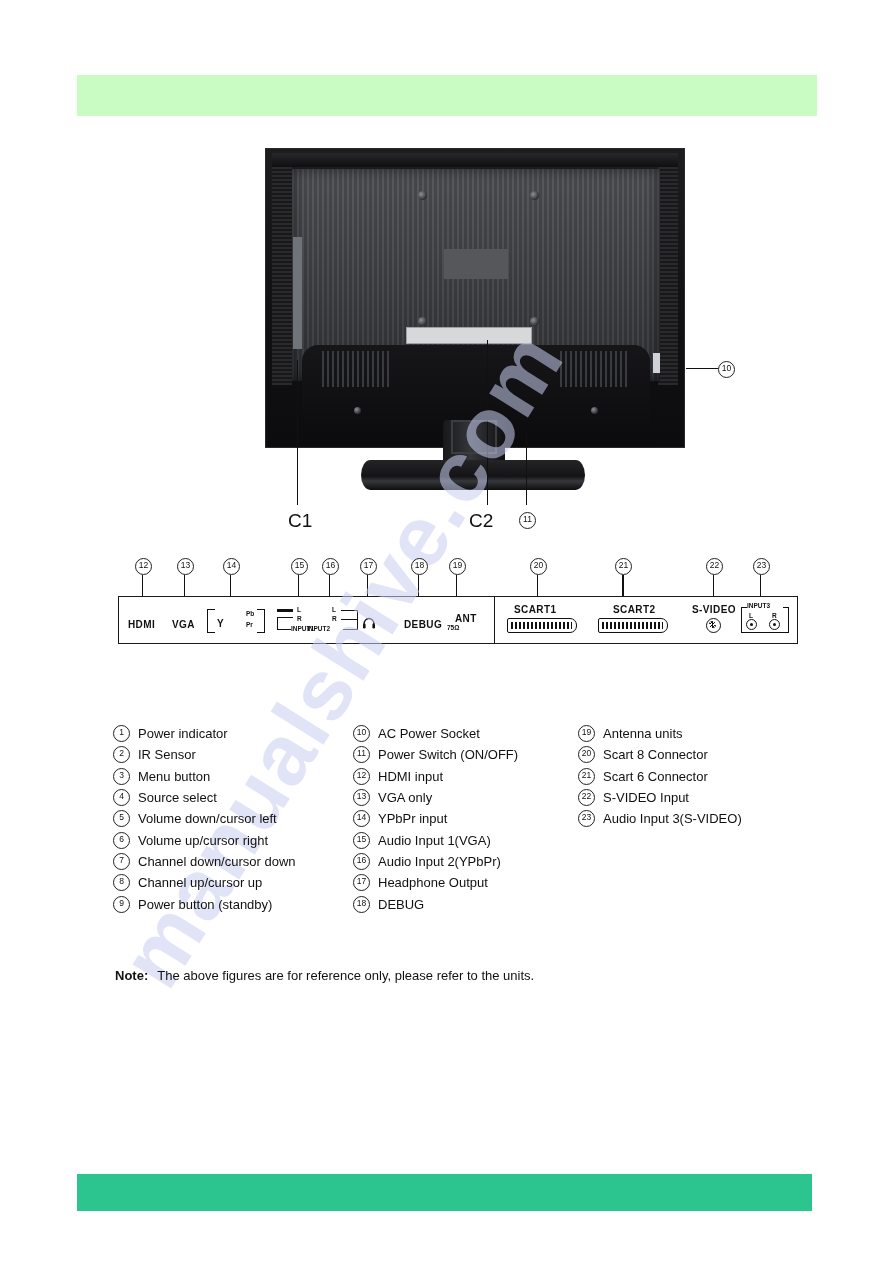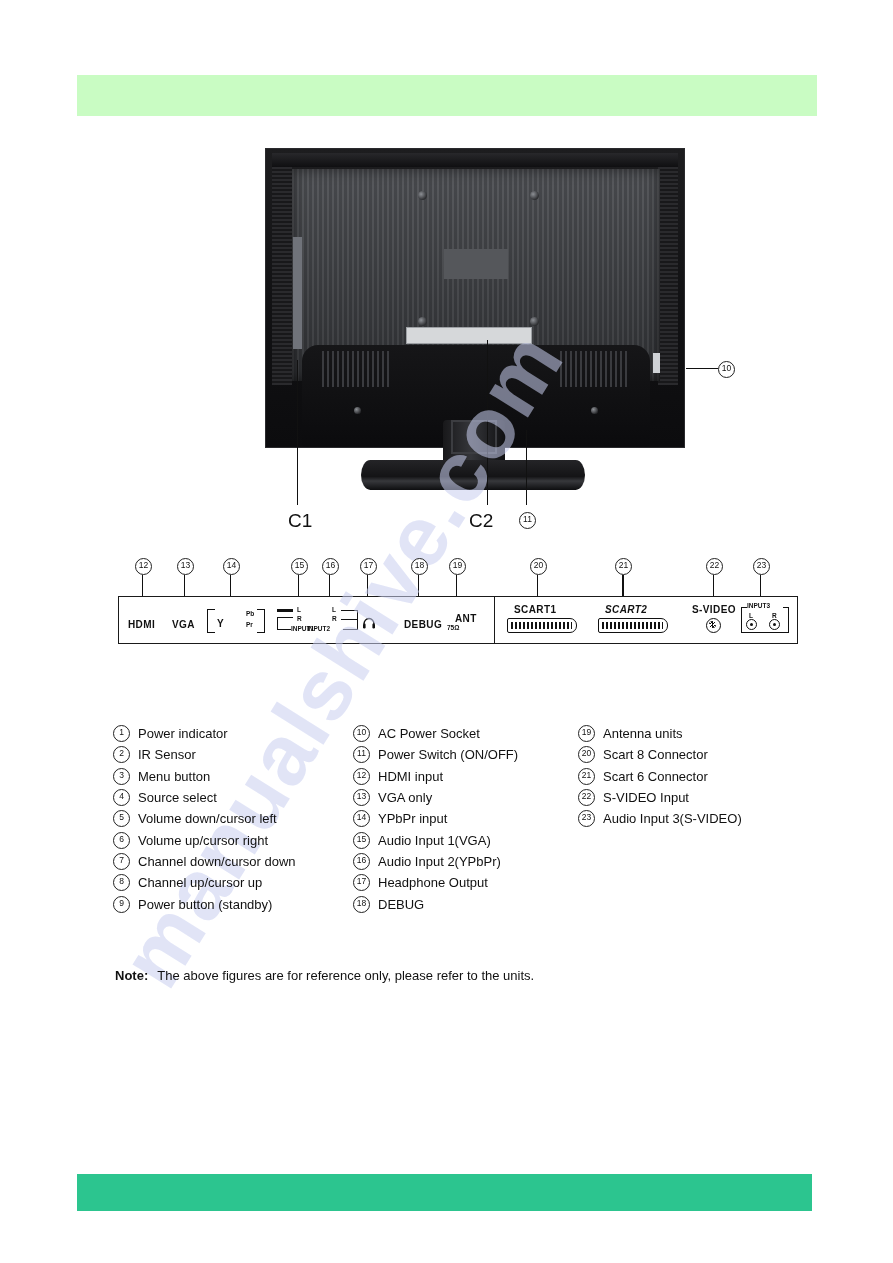--- a/index.html
+++ b/index.html
@@ -448,21 +448,21 @@
 
 <div class="cnum" style="left:753px;top:558px;">23</div>
 <div class="lead-v" style="left:760px;top:575px;height:21px;"></div>
 
 <div class="panel panel-right">
   <div class="pl" style="left:19px;top:7px;">SCART1</div>
   <div class="scart" style="left:12px;top:21px;width:70px;">
     <div class="scart-pins"></div>
   </div>
 
-  <div class="pl" style="left:110px;top:7px;font-style:italic;">SCART2</div>
+  <div class="pl" style="left:118px;top:7px;">SCART2</div>
   <div class="scart" style="left:103px;top:21px;width:70px;">
     <div class="scart-pins"></div>
   </div>
 
   <div class="pl" style="left:197px;top:7px;">S-VIDEO</div>
   <div class="svideo" style="left:211px;top:21px;"></div>
 
   <div class="bracket" style="left:246px;top:10px;width:48px;height:26px;"></div>
   <div style="position:absolute;left:252px;top:4px;width:36px;height:10px;background:#fff;"></div>
   <div class="pl-sm" style="position:absolute;left:252px;top:5px;">INPUT3</div>

